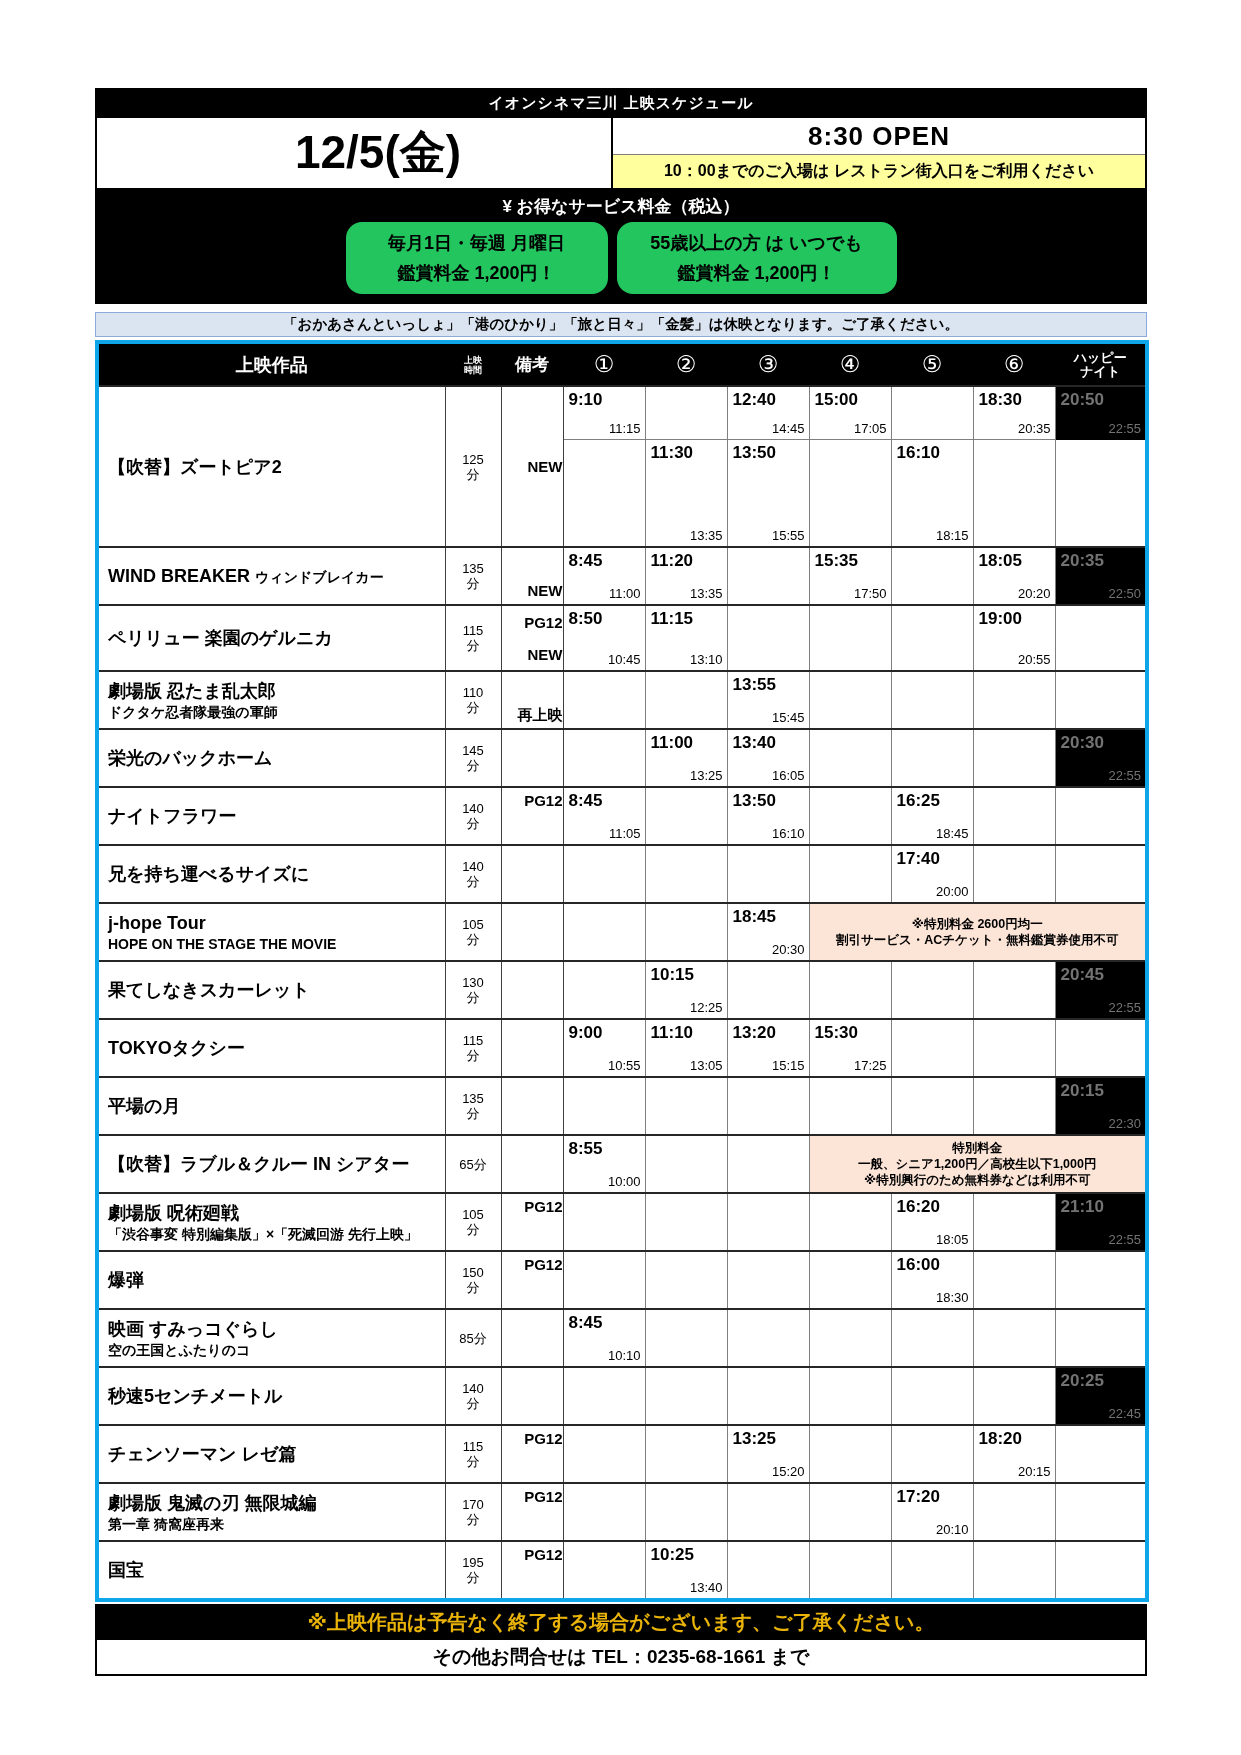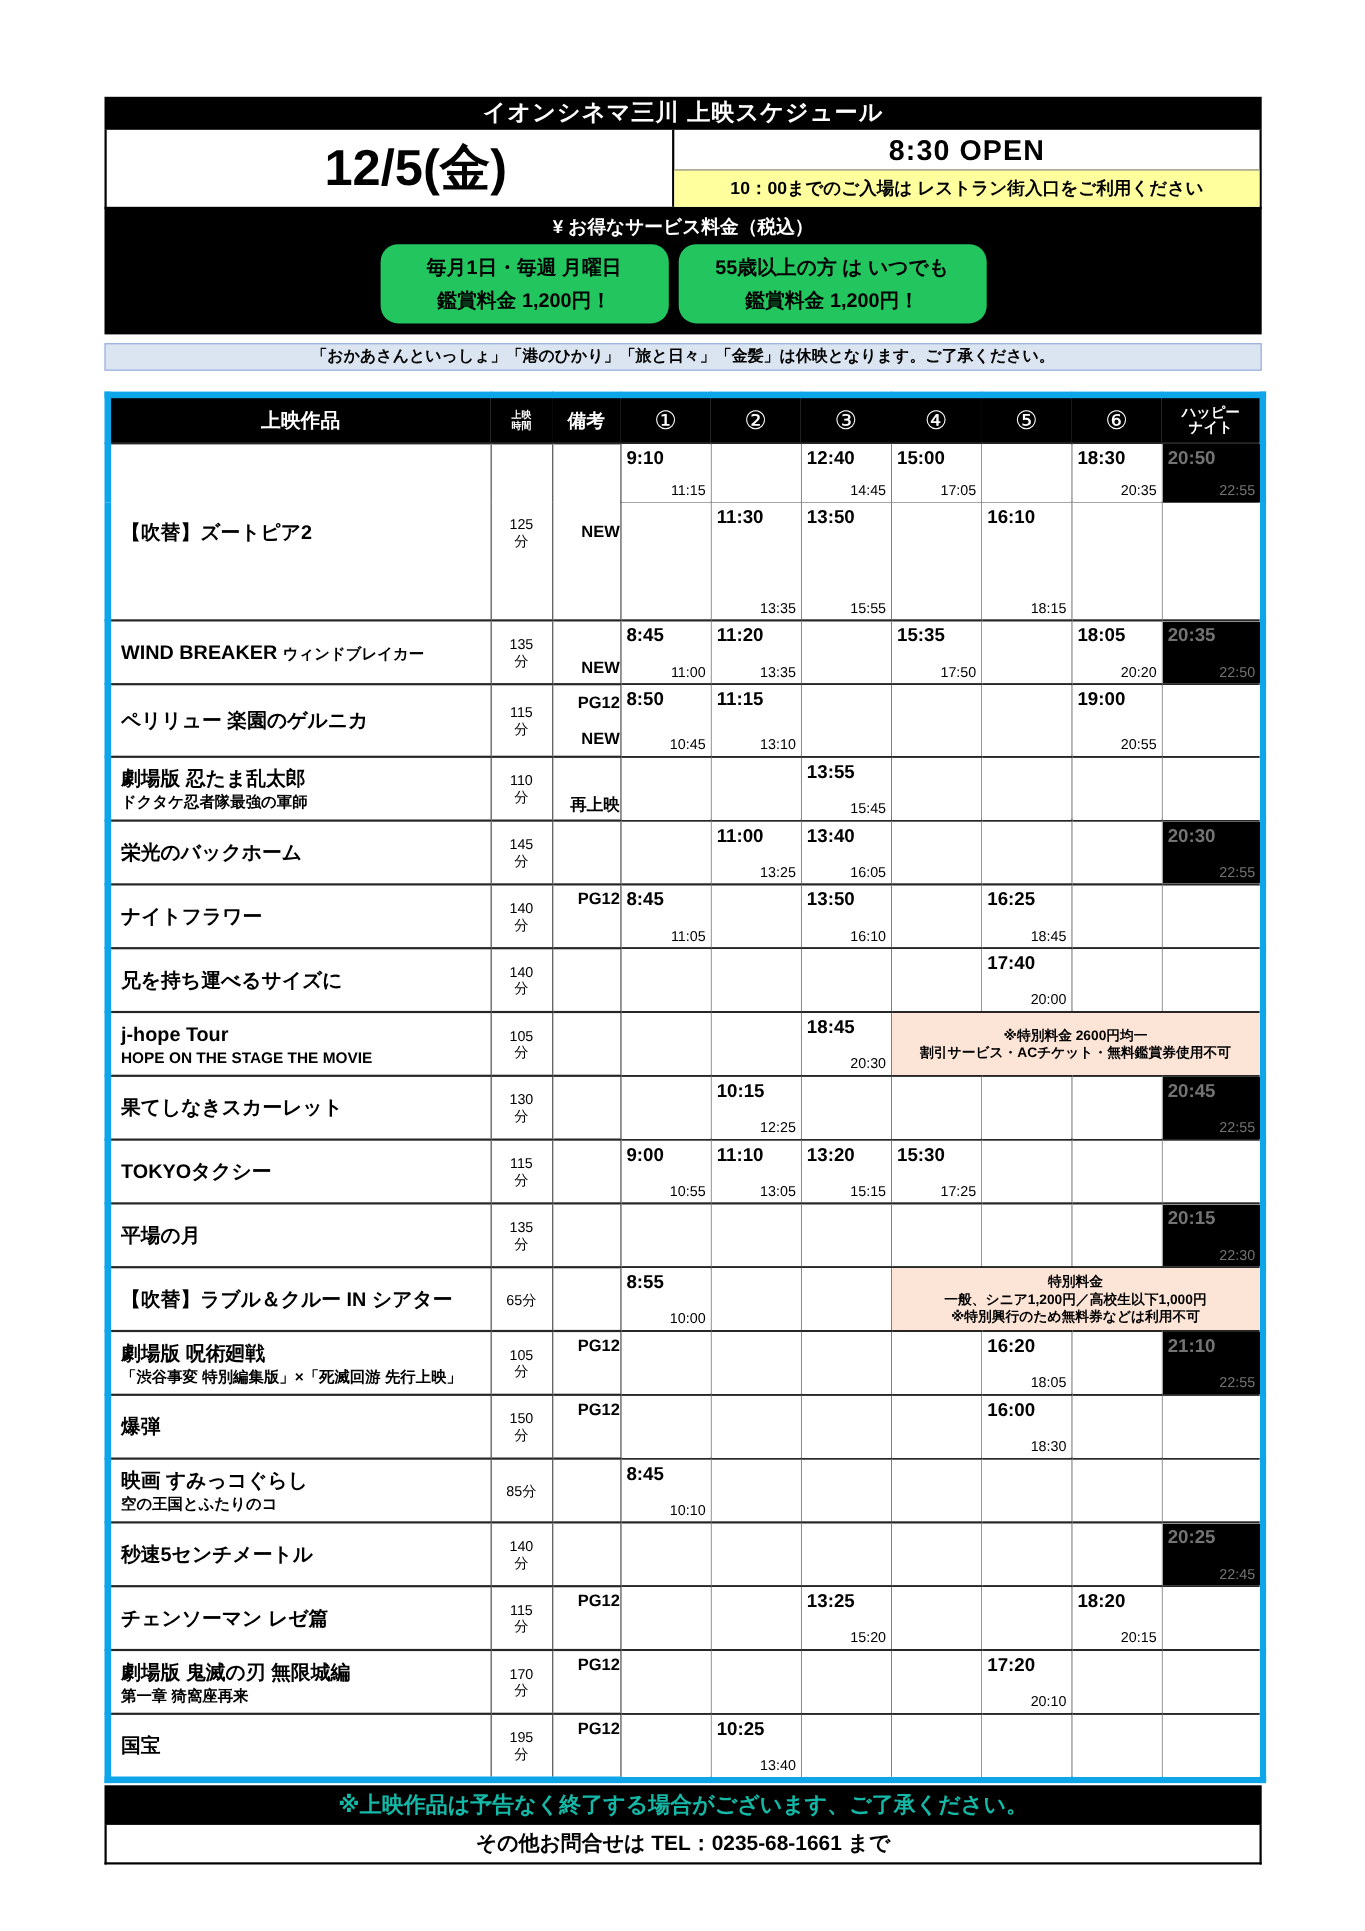--- a/index.html
+++ b/index.html
@@ -2,21 +2,21 @@
 <html><head>
 <meta charset="utf-8">
 <style>
   html,body{margin:0;padding:0;background:#fff;}
   body{width:1241px;height:1755px;position:relative;
        font-family:"Liberation Sans","DejaVu Sans",sans-serif;color:#000;}
   .sheet{position:absolute;left:95px;top:88px;width:1052px;}
 
   
   .title-bar{background:#000;color:#fff;text-align:center;font-weight:bold;
-             font-size:21px;line-height:30px;height:30px;letter-spacing:1px;}
+             font-size:15px;line-height:30px;height:30px;letter-spacing:1px;}
   .date-open{display:flex;border:2px solid #000;border-top:none;height:72px;box-sizing:border-box;}
   .date-cell{width:468px;display:flex;align-items:center;justify-content:center;
              font-size:46px;font-weight:bold;border-right:2px solid #000;box-sizing:border-box;margin-left:48px;}
   .open-cell{flex:1;display:flex;flex-direction:column;}
   .open-time{flex:1;display:flex;align-items:center;justify-content:center;
              font-size:26px;font-weight:bold;letter-spacing:1px;text-align:center;}
   .open-note{height:34px;display:flex;align-items:center;justify-content:center;
              font-size:16px;font-weight:bold;border-top:1px solid #7f7f7f;box-sizing:border-box;}
 
   
@@ -27,22 +27,22 @@
                justify-content:space-evenly;align-items:center;font-weight:bold;font-size:18px;
                padding:2px 6px;box-sizing:border-box;}
   .sb-0{width:262px}.sb-1{width:452px}.sb-2{width:280px}
 
   
   .closed-notice{margin-top:8px;background:#dbe5f1;border:1px solid #8ea9db;
                  text-align:center;font-weight:bold;font-size:14.5px;line-height:23px;height:23px;
                  box-sizing:content-box;}
 
   
-  table.schedule{border-collapse:collapse;width:1052px;margin-top:19px;table-layout:fixed;
-                 border:6px solid #0ea5e9;}
+  table.schedule{border-collapse:collapse;width:1052px;margin-top:3px;table-layout:fixed;
+                 border:4px solid #0ea5e9;}
   col.c-title{width:348px}col.c-dur{width:56px}col.c-note{width:62px}
   col.c-slot{width:82px}col.c-hn{width:92px}
   th{background:#000;color:#fff;border:1px solid #000;padding:0;font-weight:bold;}
   th.col-title{font-size:18px;}
   th.col-dur .dur-line{font-size:9px;line-height:10px;font-weight:bold;}
   th.col-note{font-size:17px;}
   th.col-slot{font-size:23px;font-weight:normal;}
   th.col-hn .hn-line{font-size:13px;line-height:14px;}
   thead tr{height:44px;}
   td{border:1px solid #7f7f7f;padding:0;vertical-align:top;background:#fff;}
@@ -66,21 +66,21 @@
   .time-cell,.hn-cell,.special-cell{height:56px;position:relative;}
   tr.row-a .time-cell,tr.row-a .hn-cell{height:52px;}
   tr.row-b .time-cell,tr.row-b .hn-cell{height:106px;}
   .t-start{font-size:17px;font-weight:bold;text-align:left;padding:3px 0 0 5px;}
   .t-end{font-size:13px;position:absolute;bottom:3px;right:4px;}
   .hn-active{background:#000;color:#737373;border-color:#000;}
   .special-cell{background:#fce4d6;border-color:#7f7f7f;vertical-align:middle;text-align:center;}
   .special-line{font-size:12.5px;font-weight:bold;line-height:16px;}
 
   
-  .footer-notice{background:#000;color:#14b8a6;text-align:center;font-weight:bold;
+  .footer-notice{background:#000;color:#eab308;text-align:center;font-weight:bold;
                  font-size:20px;height:36px;line-height:36px;margin-top:2px;}
   .footer-info{display:flex;border:2px solid #000;border-top:none;height:36px;box-sizing:border-box;}
   .pg12-note{width:510px;display:flex;align-items:center;justify-content:center;
              font-size:19px;font-weight:bold;border-right:2px solid #000;box-sizing:border-box;}
   .contact{flex:1;display:flex;align-items:center;justify-content:center;
            font-size:19px;font-weight:bold;}
 </style>
 </head>
 <body>
 

